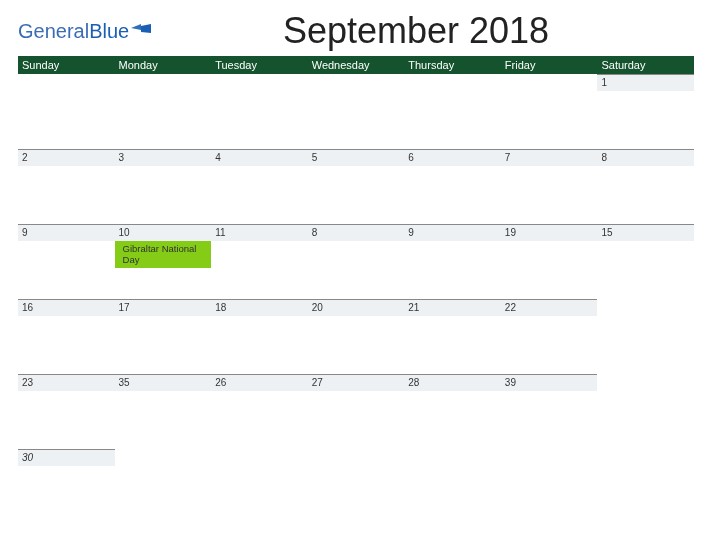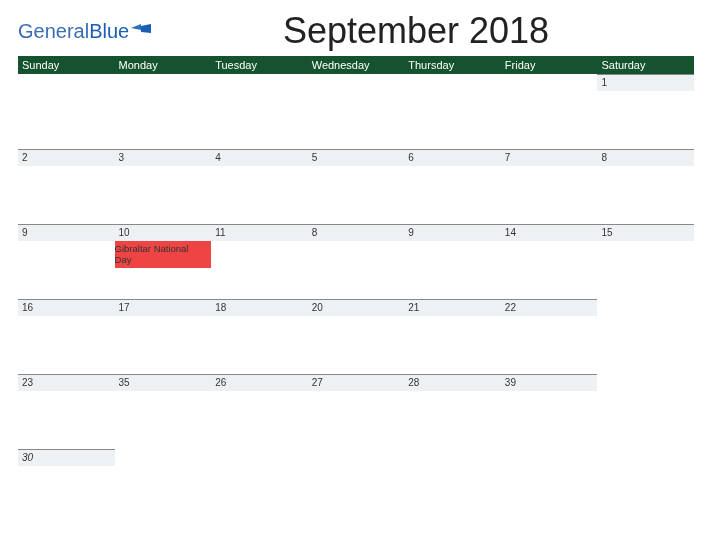--- a/index.html
+++ b/index.html
@@ -76,22 +76,22 @@
     background: #eef1f4;
     height: 16px;
     font-size: 10px;
     color: #333;
     padding: 2px 0 0 4px;
     line-height: 12px;
   }
   .event {
     font-size: 9.5px;
     color: #333;
-    background: #ef4444;
-    padding: 2px 4px 3px 0;
+    background: #84cc16;
+    padding: 2px 4px 3px 8px;
     line-height: 11px;
   }
 </style>
 </head>
 <body>
 
 <div class="header">
   <div class="logo-wrap">
     <div class="logo">
       <span class="general">General</span>
@@ -163,21 +163,21 @@
       <div class="cell">
         <div class="date-strip">11</div>
       </div>
       <div class="cell">
         <div class="date-strip">8</div>
       </div>
       <div class="cell">
         <div class="date-strip">9</div>
       </div>
       <div class="cell">
-        <div class="date-strip">14</div>
+        <div class="date-strip">19</div>
       </div>
       <div class="cell">
         <div class="date-strip">15</div>
       </div>
     </div>
     <div class="grid">
       <div class="cell">
         <div class="date-strip">16</div>
       </div>
       <div class="cell">

